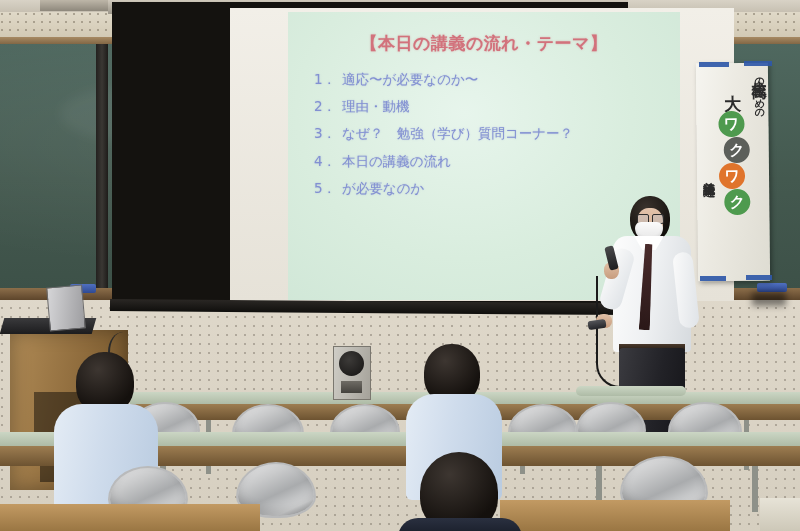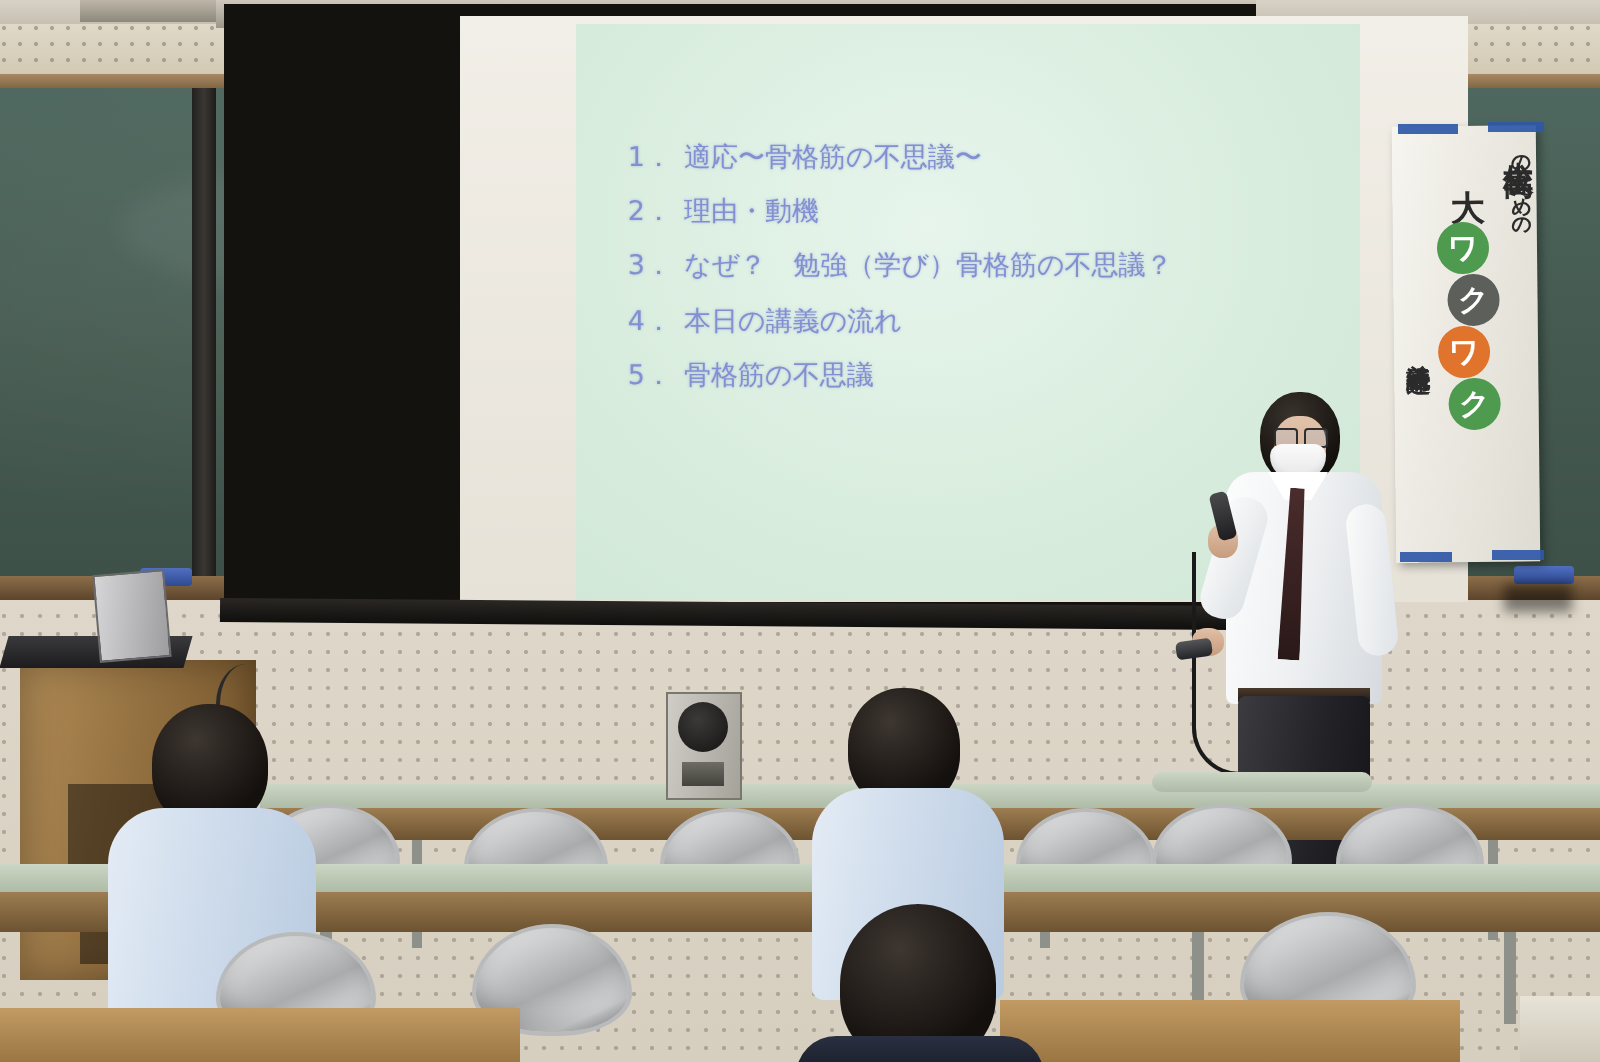--- a/index.html
+++ b/index.html
@@ -310,55 +310,56 @@
   <div class="chalk-tray"></div>
   <div class="eraser" style="left:70px;top:284px;width:26px;"></div>
   <div class="eraser" style="left:757px;top:283px;width:30px;"></div>
   <div class="shadow-blur" style="left:752px;top:292px;width:34px;height:14px;background:rgba(0,0,0,.45);"></div>
 
   <div class="screen-case"></div>
   <div class="screen-frame">
     <div class="screen-white"></div>
     <div class="screen-proj">
 
+      <div class="slide-title">【本日の講義の流れ・テーマ】</div>
 
       <div class="slide-list">
 
         <div class="slide-item">
           <span class="slide-num">1．</span>
           <span class="slide-txt">
-            <span class="l2">適応〜骨格筋の不思議〜</span>
+            <span class="l2">適応〜が必要なのか〜</span>
           </span>
         </div>
 
         <div class="slide-item">
           <span class="slide-num">2．</span>
           <span class="slide-txt">
             <span class="l2">理由・動機</span>
           </span>
         </div>
 
         <div class="slide-item">
           <span class="slide-num">3．</span>
           <span class="slide-txt">
-            <span>なぜ？　勉強（学び）骨格筋の不思議？</span>
+            <span>なぜ？　勉強（学び）質問コーナー？</span>
           </span>
         </div>
 
         <div class="slide-item">
           <span class="slide-num">4．</span>
           <span class="slide-txt">
             <span>本日の講義の流れ</span>
           </span>
         </div>
 
         <div class="slide-item">
           <span class="slide-num">5．</span>
           <span class="slide-txt">
-            <span>骨格筋の不思議</span>
+            <span>が必要なのか</span>
           </span>
         </div>
 
       </div>
     </div>
   </div>
   <div class="screen-bottom-bar"></div>
 
   <div class="banner">
     <div class="bc-right banner-col">

